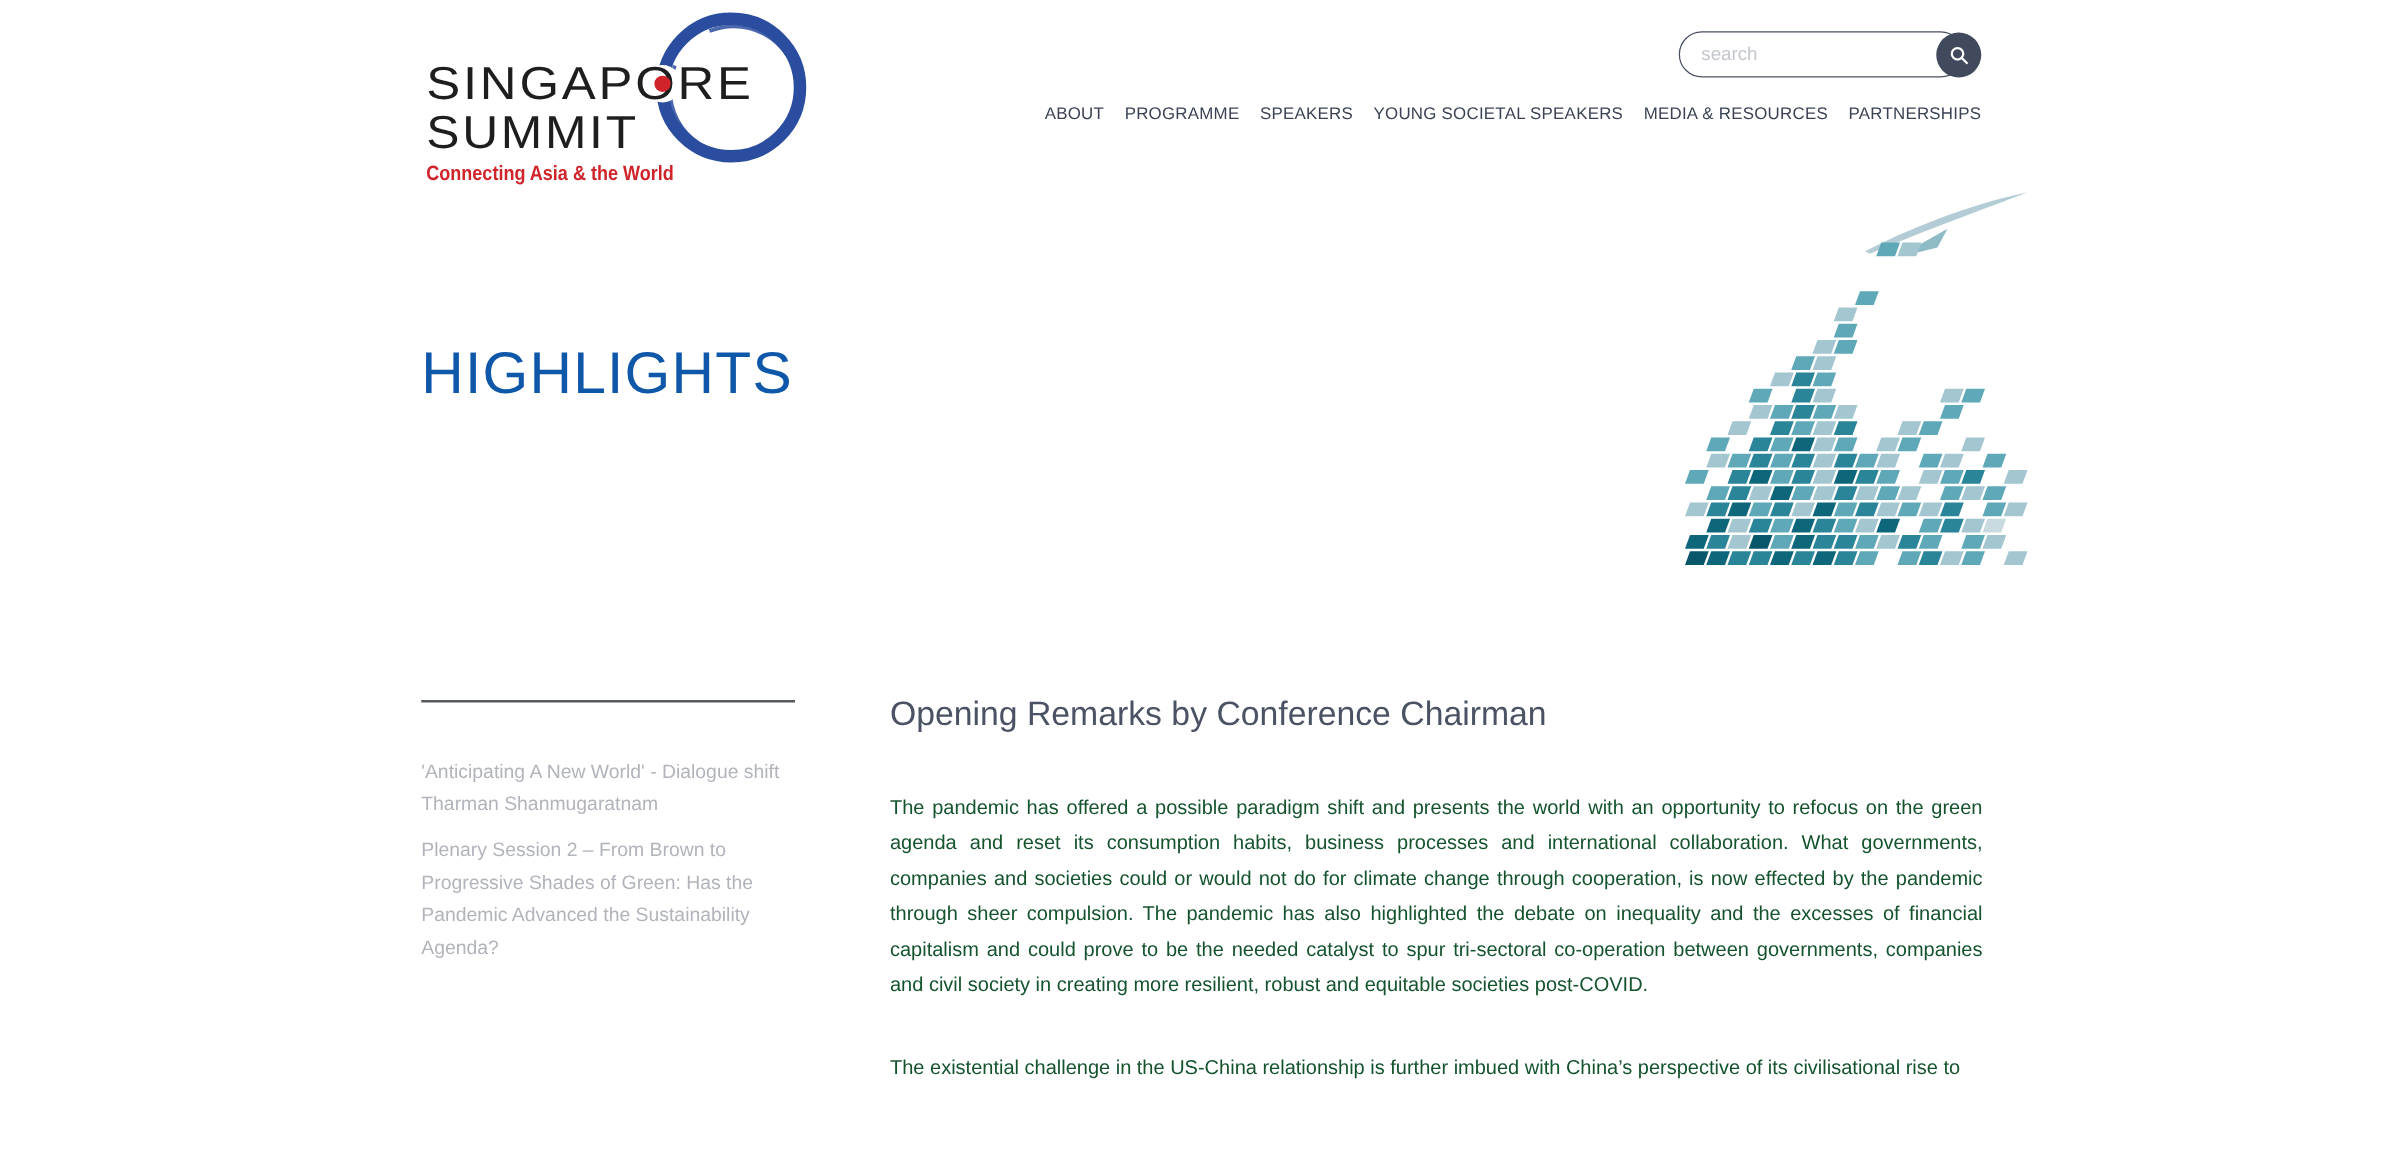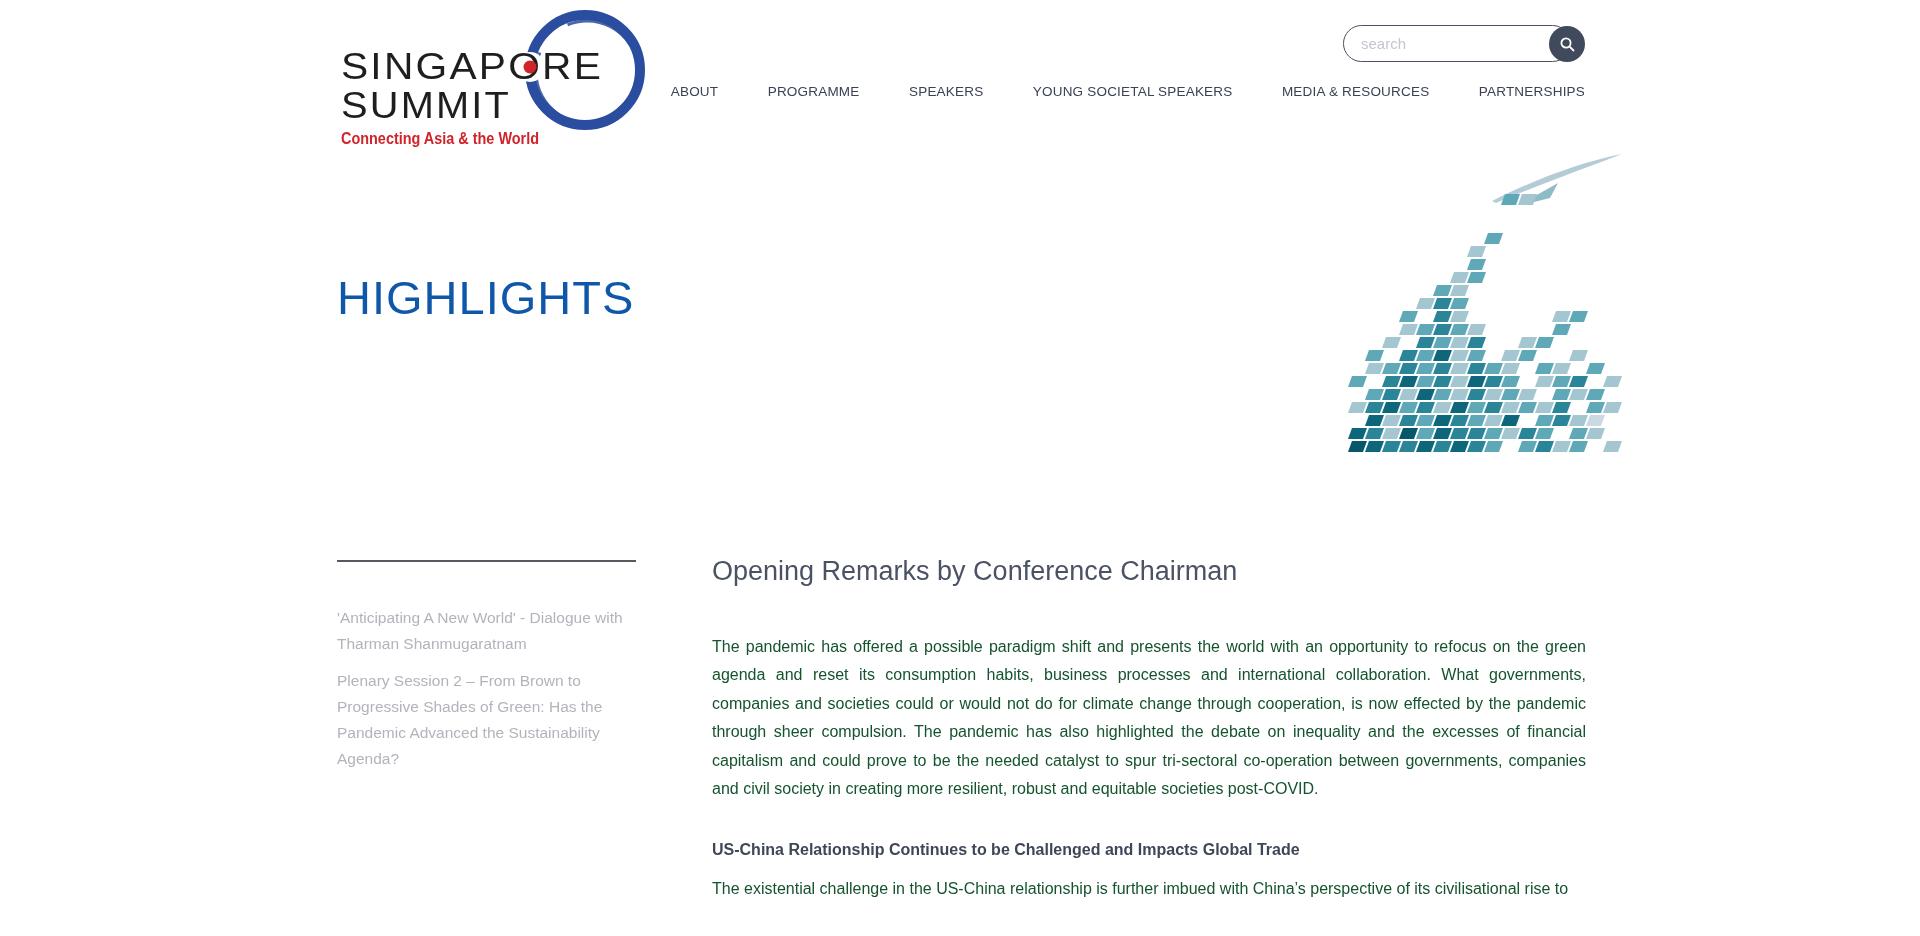--- a/index.html
+++ b/index.html
@@ -14,21 +14,21 @@
   .search-input { position:absolute; left:0; top:0; width:228px; height:37px;
                   border:1px solid #495061; border-radius:19px; padding:0 44px 0 17px;
                   font-size:15px; color:#4d7c0f; outline:none;
                   font-family:"Liberation Sans", sans-serif; }
   .search-input::placeholder { color:#c3c7cd; }
   .search-btn { position:absolute; right:0; top:1px; width:36px; height:36px; border-radius:50%;
                 background:#414a5d; border:none; display:flex; align-items:center;
                 justify-content:center; cursor:pointer; }
 
   .nav { position:absolute; top:82px; left:0; width:1585px; text-align:right; white-space:nowrap; }
-  .nav a { display:inline-block; margin-left:45px; font-size:13.5px; letter-spacing:0.2px;
+  .nav a { display:inline-block; margin-left:12px; font-size:13.5px; letter-spacing:0.2px;
            color:#3a4254; text-decoration:none; cursor:pointer; }
 
   
   .hero-title { position:absolute; left:337px; top:270px; font-size:47px; letter-spacing:1px;
                 color:#0f57a9; font-weight:400; }
 
   .mosaic { position:absolute; left:1350px; top:155px; width:280px; height:310px; }
   .tile { position:absolute; width:15px; height:11px; transform:skewX(-20deg); }
   .streak-svg { position:absolute; left:130px; top:-2px; width:150px; height:52px; }
 
@@ -228,30 +228,29 @@
       <div class="tile" style="left: 170px; top: 286px; background: rgb(94, 168, 184);"></div>
       <div class="tile" style="left: 187px; top: 286px; background: rgb(42, 133, 153);"></div>
       <div class="tile" style="left: 204px; top: 286px; background: rgb(163, 198, 208);"></div>
       <div class="tile" style="left: 221px; top: 286px; background: rgb(94, 168, 184);"></div>
       <div class="tile" style="left: 255px; top: 286px; background: rgb(163, 198, 208);"></div>
     </div>
 
 
   <div class="side-rule"></div>
   <div class="sidebar">
-    <div class="item">'Anticipating A New World' - Dialogue with
+    <div class="item">'Anticipating A New World' - Dialogue shift
 Tharman Shanmugaratnam</div>
     <div class="item">Plenary Session 2 – From Brown to
 Progressive Shades of Green: Has the
 Pandemic Advanced the Sustainability
 Agenda?</div>
   </div>
 
   <div class="article">
     <h1>Opening Remarks by Conference Chairman</h1>
 
     <p>The pandemic has offered a possible paradigm shift and presents the world with an opportunity to refocus on the green agenda and reset its consumption habits, business processes and international collaboration. What governments, companies and societies could or would not do for climate change through cooperation, is now effected by the pandemic through sheer compulsion. The pandemic has also highlighted the debate on inequality and the excesses of financial capitalism and could prove to be the needed catalyst to spur tri-sectoral co-operation between governments, companies and civil society in creating more resilient, robust and equitable societies post-COVID.</p>
 
-    <h2>US-China Relationship Continues to be Challenged and Impacts Global Trade</h2>
     <p>The existential challenge in the US-China relationship is further imbued with China’s perspective of its civilisational rise to</p>
   </div>
 
 </div>
 
 </body></html>

